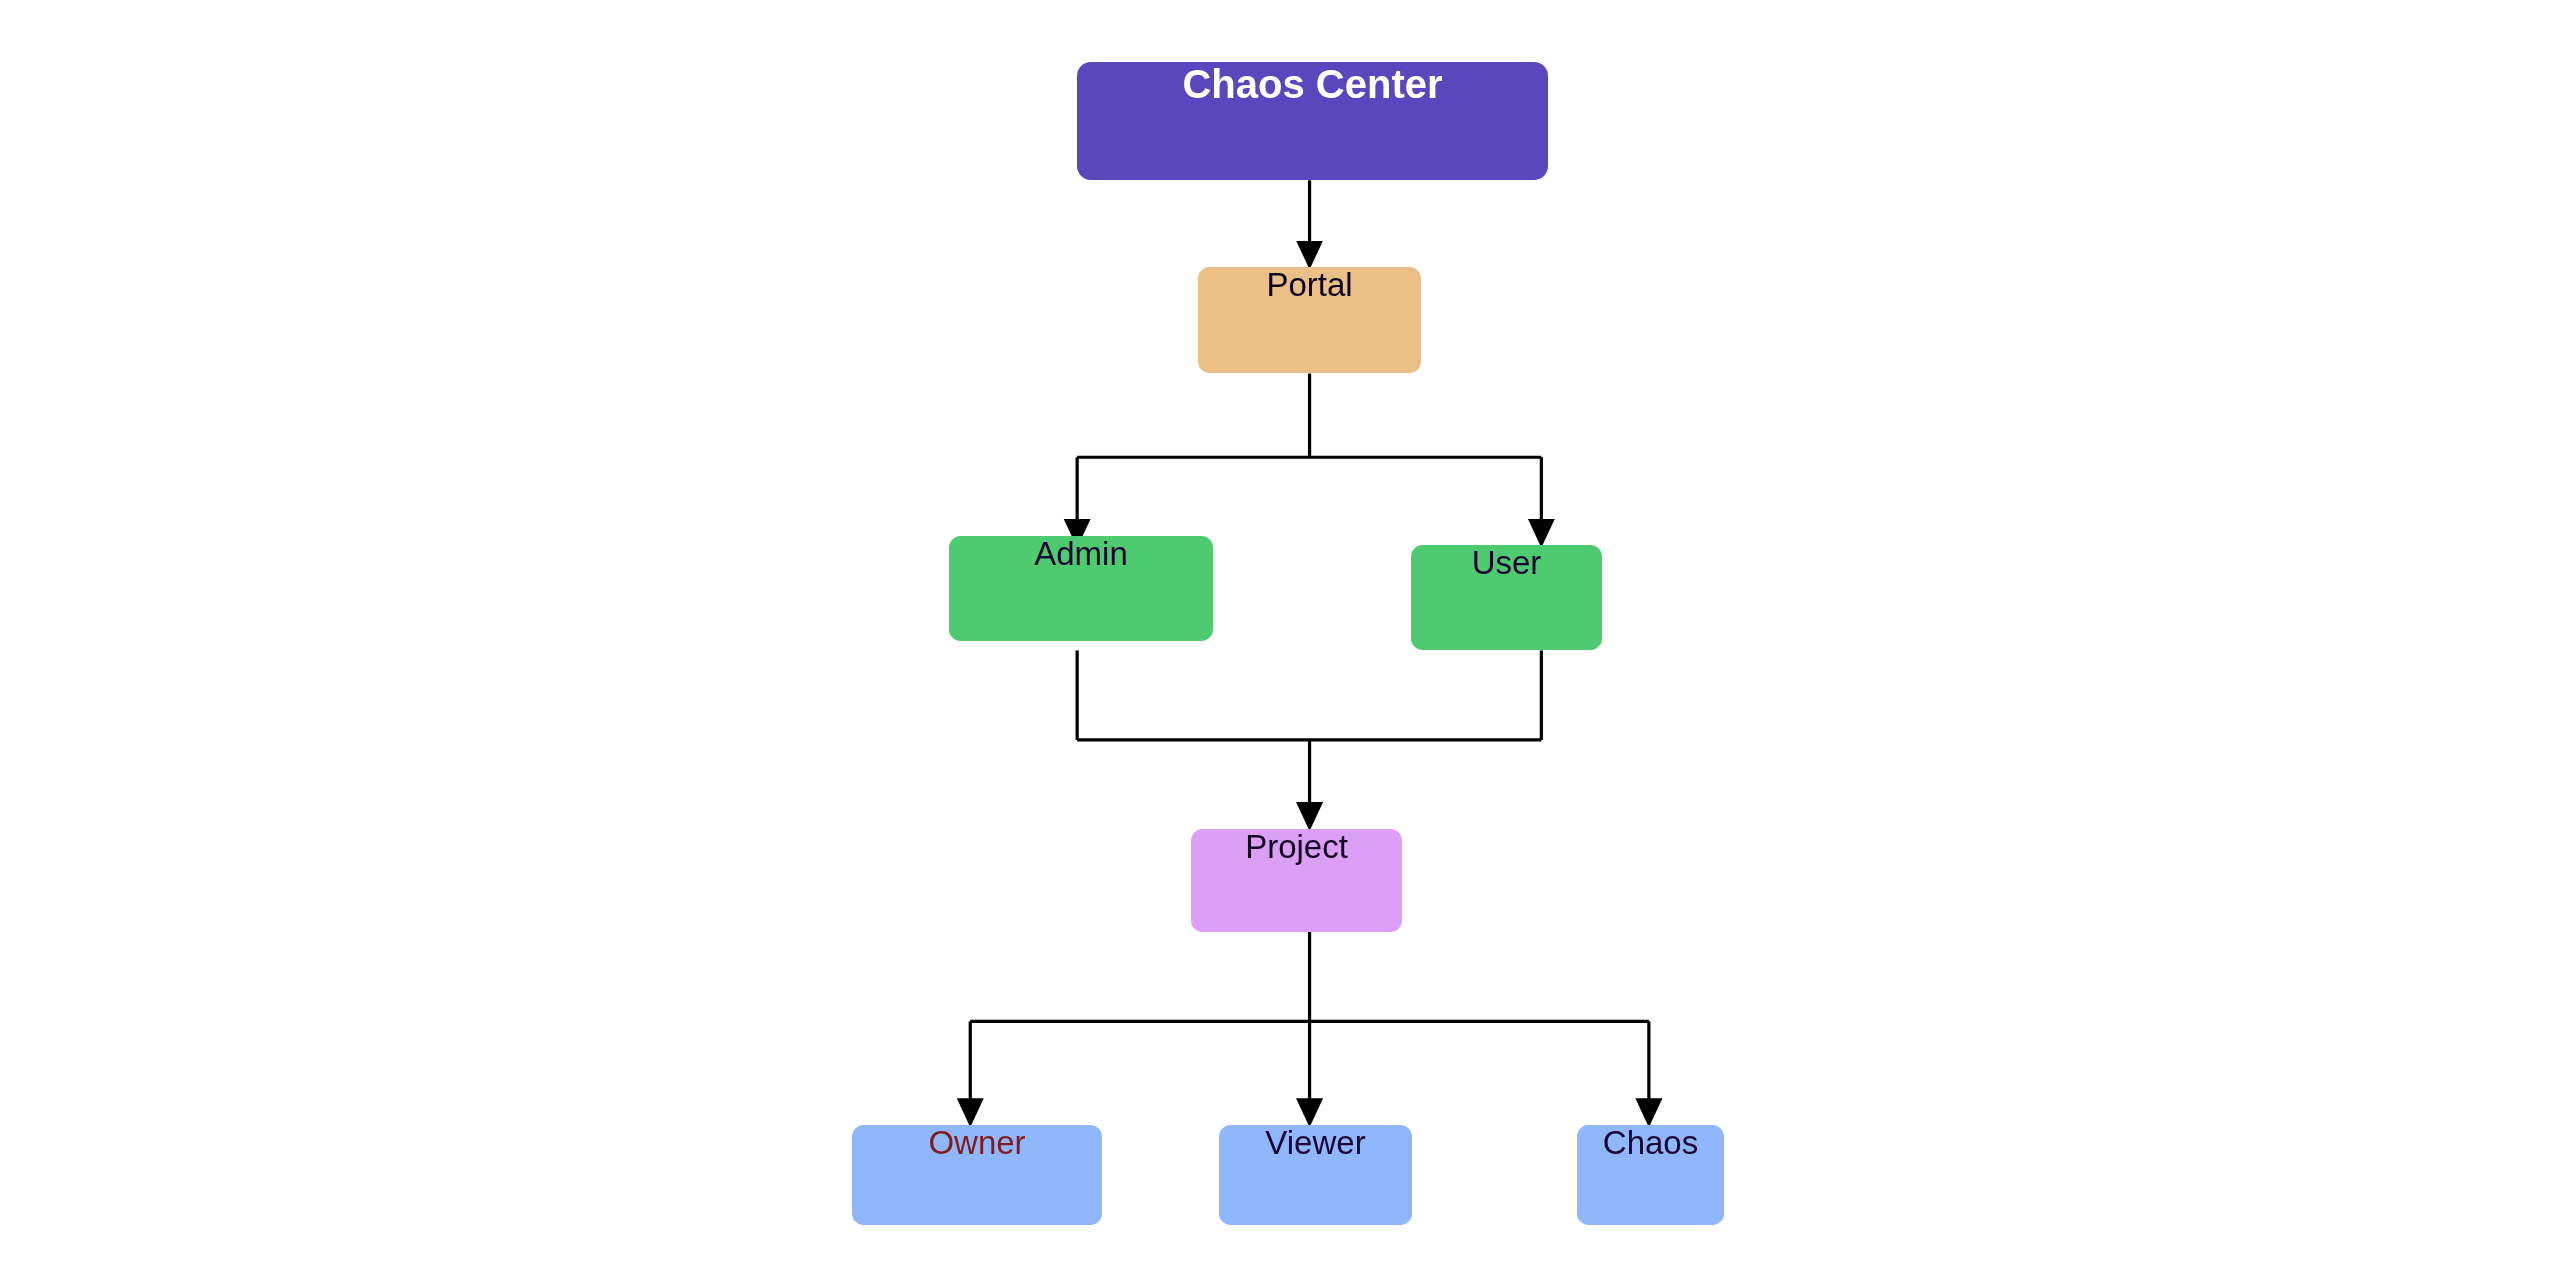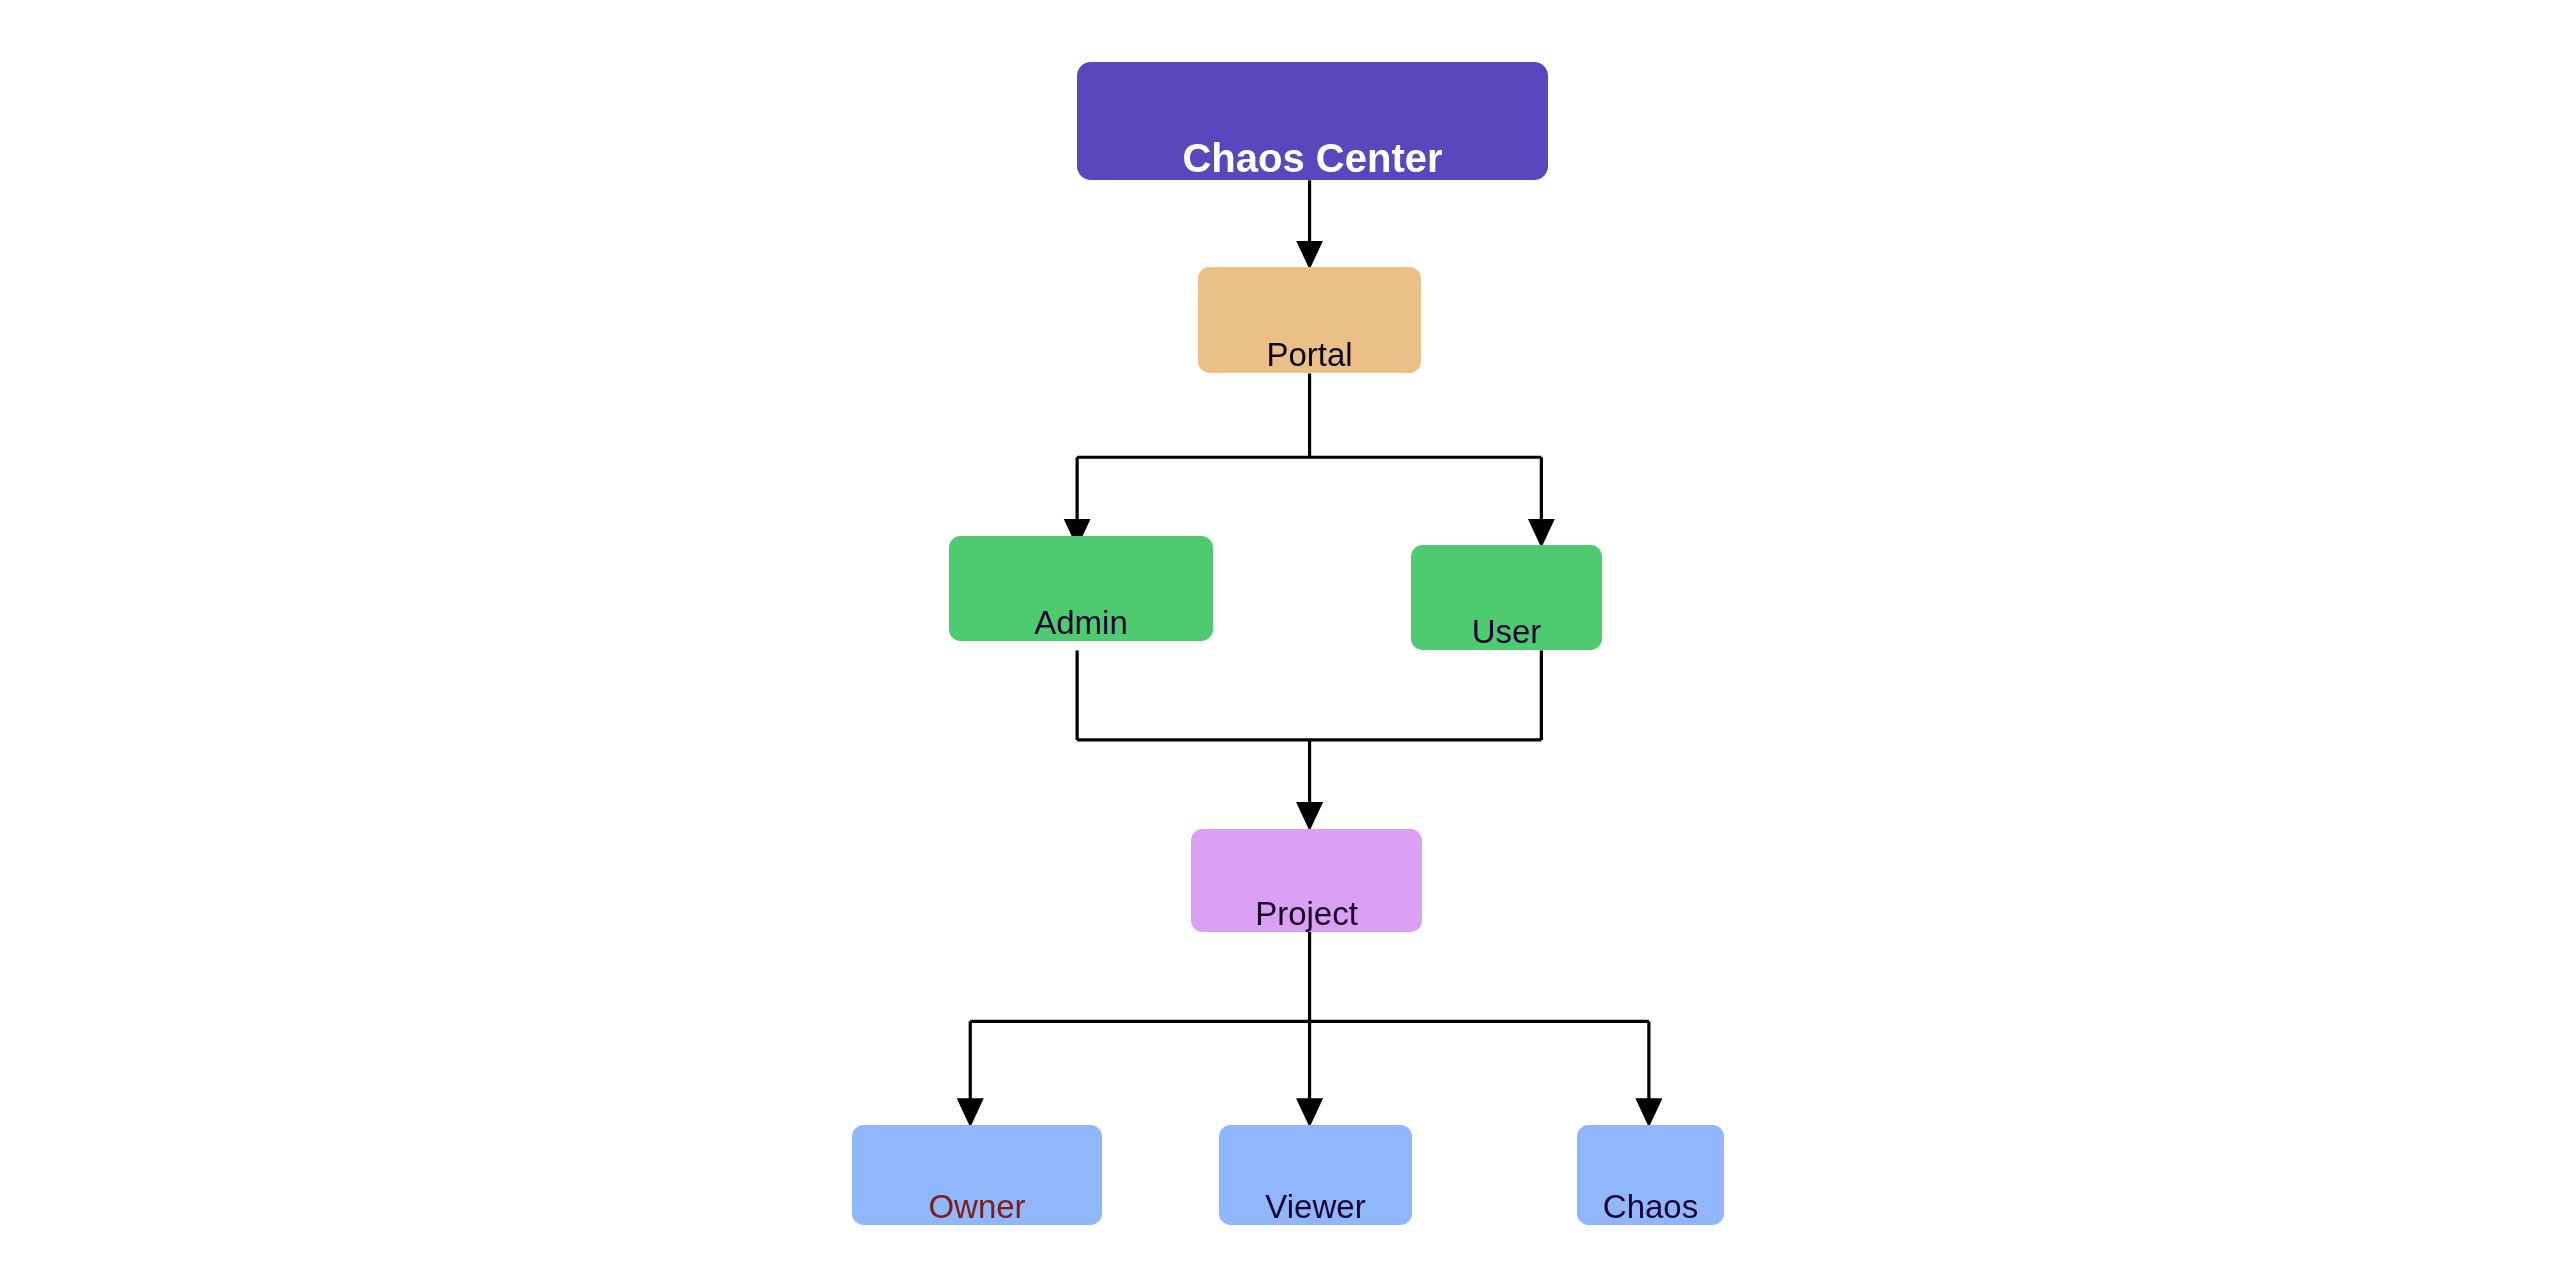--- a/index.html
+++ b/index.html
@@ -3,36 +3,36 @@
 <meta charset="utf-8">
 <style>
   html,body{margin:0;padding:0;background:#ffffff;}
   body{
     width:2576px;height:1288px;overflow:hidden;
     font-family:"Liberation Sans","DejaVu Sans",sans-serif;
   }
   #stage{position:relative;width:2576px;height:1288px;background:#ffffff;}
   #edges{position:absolute;left:0;top:0;width:2576px;height:1288px;}
   .node{
-    position:absolute;display:flex;align-items:flex-end;justify-content:center;
+    position:absolute;display:flex;align-items:flex-start;justify-content:center;
     box-sizing:border-box;border-radius:11.6px;text-align:center;
     line-height:1.1;white-space:nowrap;
   }
   .node .lbl{display:block;}
 
   
   .n-chaos{left:1077px;top:62px;width:471px;height:118px;
            background:#5a46bd;color:#ffffff;font-size:40px;font-weight:700;border-radius:14px;}
   .n-portal{left:1198px;top:267px;width:223px;height:106px;
             background:#eac086;color:#0d0221;font-size:33px;font-weight:400;}
   .n-admin{left:949px;top:536px;width:264px;height:105px;
            background:#4ecb71;color:#1a0633;font-size:33px;font-weight:400;}
   .n-user{left:1411px;top:545px;width:191px;height:105px;
           background:#4ecb71;color:#1a0633;font-size:33px;font-weight:400;}
-  .n-project{left:1191px;top:829px;width:231px;height:103px;
+  .n-project{left:1191px;top:829px;width:211px;height:103px;
              background:#db9ff5;color:#12021f;font-size:33px;font-weight:400;}
   .n-owner{left:852px;top:1125px;width:250px;height:100px;
            background:#90b6fb;color:#7f1d1d;font-size:33px;font-weight:400;}
   .n-editor{left:1219px;top:1125px;width:193px;height:100px;
             background:#90b6fb;color:#1a0633;font-size:33px;font-weight:400;}
   .n-viewer{left:1577px;top:1125px;width:147px;height:100px;
             background:#90b6fb;color:#1a0633;font-size:33px;font-weight:400;}
 </style>
 </head>
 <body>

